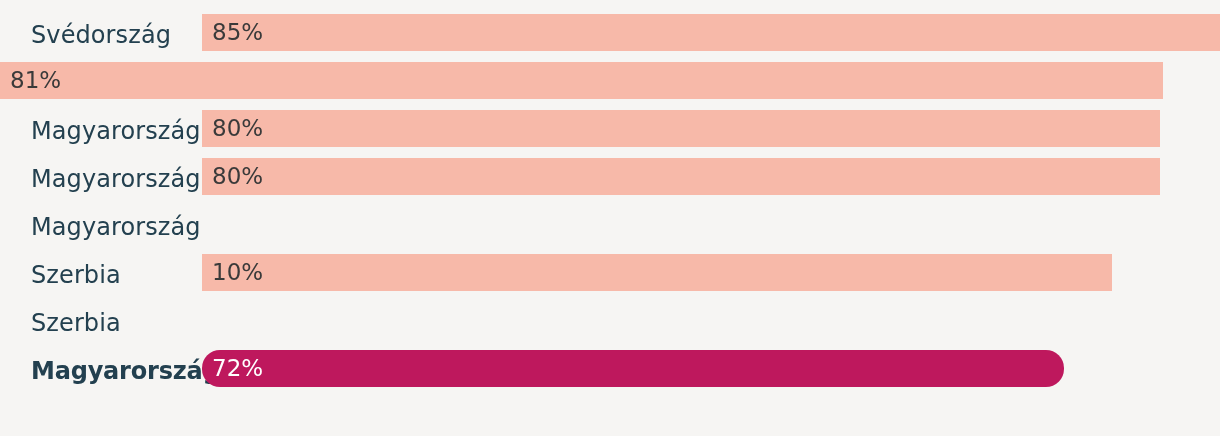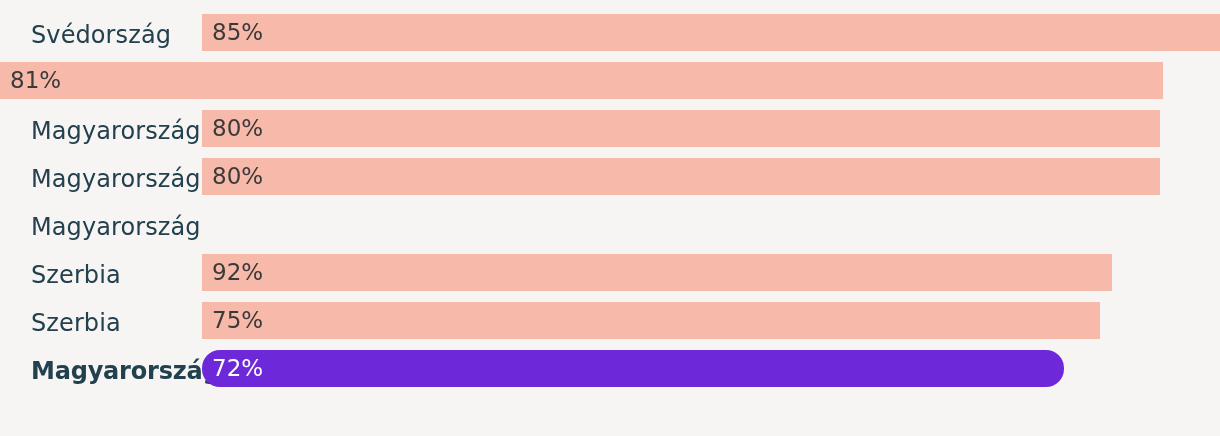--- a/index.html
+++ b/index.html
@@ -56,21 +56,21 @@
 
   .bar {
     height: 37px;
     background: #F7B9A9;
     display: flex;
     align-items: center;
     box-sizing: border-box;
     padding-left: 10px;
   }
   .row.highlight .bar {
-    background: #6d28d9;
+    background: #be185d;
     border-radius: 18px;
   }
 
   .bar-value {
     font-size: 23px;
     line-height: 1;
     color: #3A3A3A;
     white-space: nowrap;
   }
   .row.highlight .bar-value {
@@ -113,31 +113,26 @@
           </div>
         </div>
       </div>
       <div class="row">
         <div class="row-label">Magyarország</div>
       </div>
       <div class="row">
         <div class="row-label">Szerbia</div>
         <div class="bar-track">
           <div class="bar" style="width: 89.4118%;">
-            <span class="bar-value">92%</span>
+            <span class="bar-value">10%</span>
           </div>
         </div>
       </div>
       <div class="row">
         <div class="row-label">Szerbia</div>
-        <div class="bar-track">
-          <div class="bar" style="width: 88.2353%;">
-            <span class="bar-value">75%</span>
-          </div>
-        </div>
       </div>
       <div class="row highlight">
         <div class="row-label">Magyarország</div>
         <div class="bar-track">
           <div class="bar" style="width: 84.7059%;">
             <span class="bar-value">72%</span>
           </div>
         </div>
       </div>
     </div>

